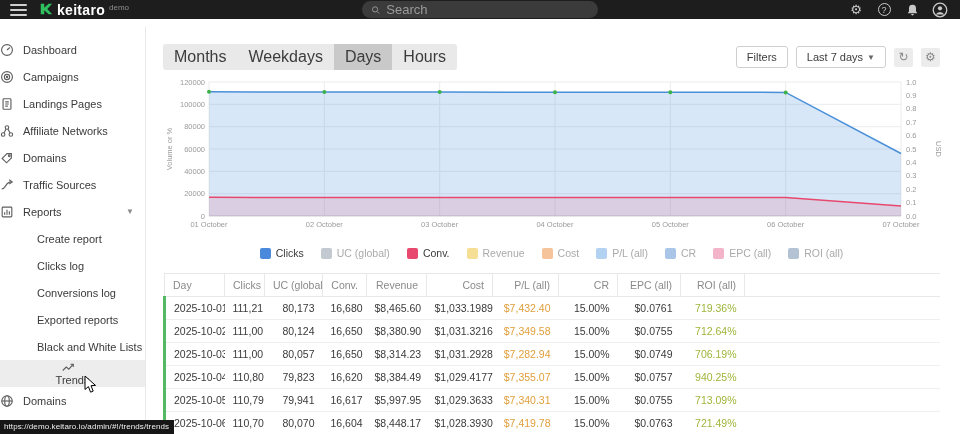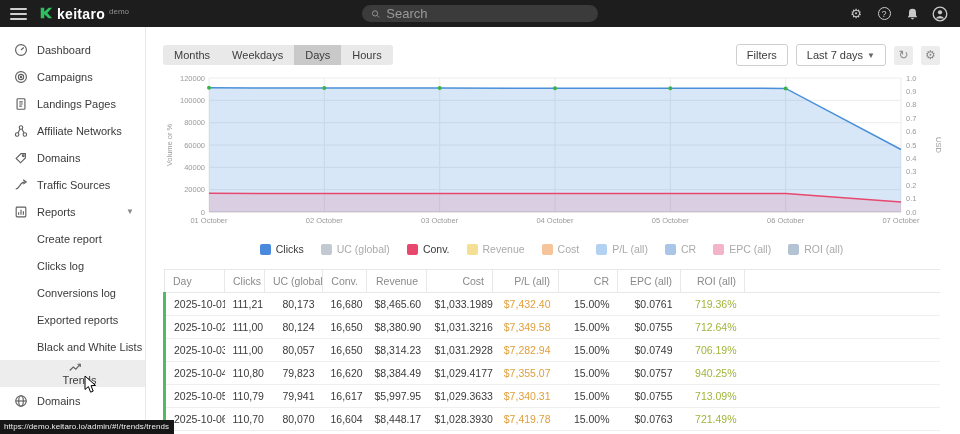--- a/index.html
+++ b/index.html
@@ -1,49 +1,49 @@
 <!DOCTYPE html>
 <html style="--stripe-color: #53b963; --pl-color: #e09f3c; --roi-color: #9fb53a;"><head>
 <meta charset="utf-8">
 <style>
   * { margin:0; padding:0; box-sizing:border-box; }
   html,body { width:960px; height:434px; overflow:hidden; font-family:"Liberation Sans","DejaVu Sans",sans-serif; background:#fff; }
   .app { position:relative; width:960px; height:434px; overflow:hidden; }
 
   
-  .topbar { position:absolute; top:0; left:0; right:0; height:27px; background:#1d1d1d; display:flex; align-items:center; z-index:5; }
+  .topbar { position:absolute; top:0; left:0; right:0; height:19px; background:#1d1d1d; display:flex; align-items:center; z-index:5; }
   .hamburger { width:17px; height:12px; margin-left:10px; display:flex; flex-direction:column; justify-content:space-between; cursor:pointer; }
   .hamburger span { display:block; height:2px; background:#cfcfcf; border-radius:1px; }
   .logo { margin-left:12px; display:flex; align-items:flex-start; }
   .logo-text { color:#fff; font-size:14px; font-weight:bold; letter-spacing:.3px; line-height:16px; margin-left:4px; }
   .logo-badge { color:#8f8f8f; font-size:8px; margin-left:4px; margin-top:1px; }
   .search { position:absolute; left:50%; transform:translateX(-50%); width:236px; height:17px; background:#3b3b3b; border-radius:9px; display:flex; align-items:center; padding:0 9px; }
   .search input { background:transparent; border:0; outline:0; color:#ddd; font-size:13px; width:100%; margin-left:6px; }
   .search input::placeholder { color:#9a9a9a; }
   .topbar-icons { margin-left:auto; display:flex; align-items:center; gap:12px; margin-right:12px; }
   .tb-ic { width:16px; height:16px; display:flex; align-items:center; justify-content:center; color:#c9c9c9; font-size:13px; cursor:pointer; }
   .help-circle { width:13px; height:13px; border:1.3px solid #c9c9c9; border-radius:50%; font-size:9px; display:flex; align-items:center; justify-content:center; color:#c9c9c9; }
 
   
   .sidebar { position:absolute; top:27px; left:0; width:146px; bottom:0; background:#fff; border-right:1px solid #e8e8e8; padding-top:9px; z-index:4; }
-  .side-item { height:27px; display:flex; align-items:center; padding-left:14px; font-size:11px; color:#3a3a3a; cursor:pointer; white-space:nowrap; }
+  .side-item { height:27px; display:flex; align-items:center; font-size:11px; color:#3a3a3a; cursor:pointer; white-space:nowrap; }
   .side-item .ic { width:14px; height:14px; margin-right:9px; flex:0 0 auto; display:flex; align-items:center; }
   .side-item.sub { padding-left:37px; }
   .side-item.active { background:#ededed;flex-direction:column; }
   .side-item .chev { margin-left:auto; margin-right:11px; color:#8a8a8a; font-size:8px; }
   .ic svg { stroke:#5f5f5f; fill:none; stroke-width:1.3; width:14px; height:14px; }
 
   
   .status-tip { position:absolute; left:0; bottom:0; background:#161616; color:#efefef; font-size:8px; padding:2px 5px 3px 4px; z-index:30; letter-spacing:.1px; }
 
   
   .main { position:absolute; left:147px; right:0; top:27px; bottom:0; background:#fff; overflow:hidden; padding:0 20px 0 16px; }
   .toolbar { margin-top:17px; display:flex; align-items:center; }
   .tabs { display:flex; background:#e9e9e9; border-radius:3px; overflow:hidden; }
-  .tab { padding:4px 11px; font-size:11px; color:#3c3c3c; cursor:pointer; }
+  .tab { padding:4px 11px; font-size:16px; color:#3c3c3c; cursor:pointer; }
   .tab.active { background:#c9c9c9; }
   .toolbar-right { margin-left:auto; display:flex; gap:8px; align-items:center; }
   .btn { border:1px solid #cfcfcf; background:#fff; border-radius:3px; font-size:11px; color:#3c3c3c; padding:0 10px; height:22px; display:flex; align-items:center; cursor:pointer; }
   .select-btn { gap:4px; }
   .select-caret { font-size:8px; color:#666; }
   .icon-btn { width:19px; height:19px; background:#ececec; border-radius:2px; display:flex; align-items:center; justify-content:center; color:#8a8a8a; font-size:12px; cursor:pointer; border:0; }
 
   
   #chart-svg { display:block; margin-top:4px; }
   #chart-svg text { font-size:7.5px; fill:#9a9a9a; font-family:"Liberation Sans","DejaVu Sans",sans-serif; }

